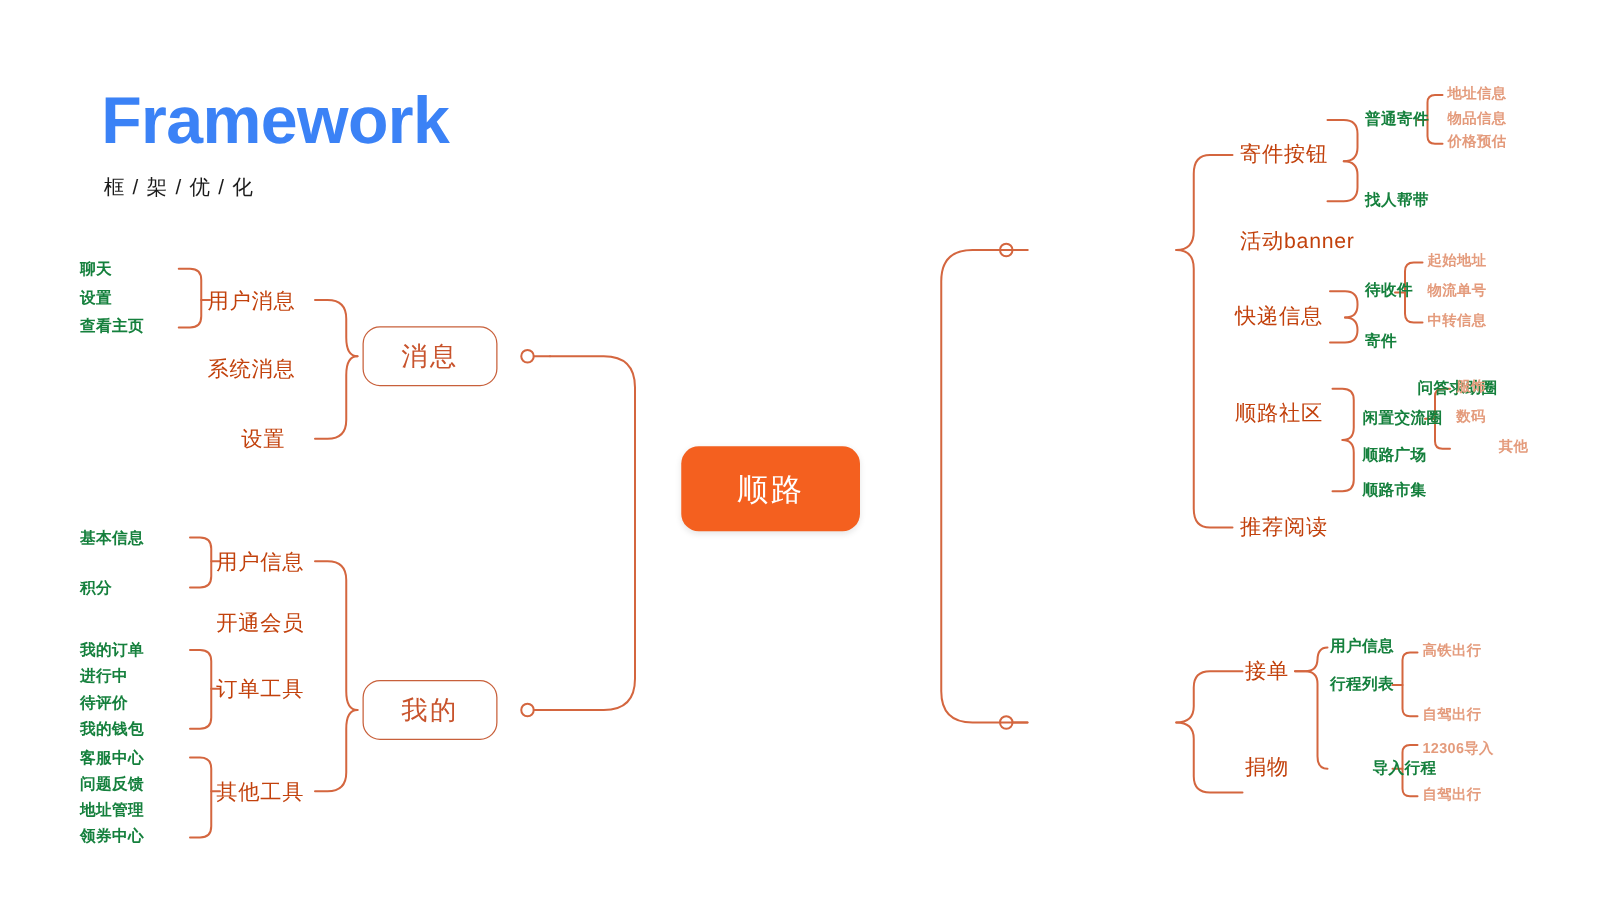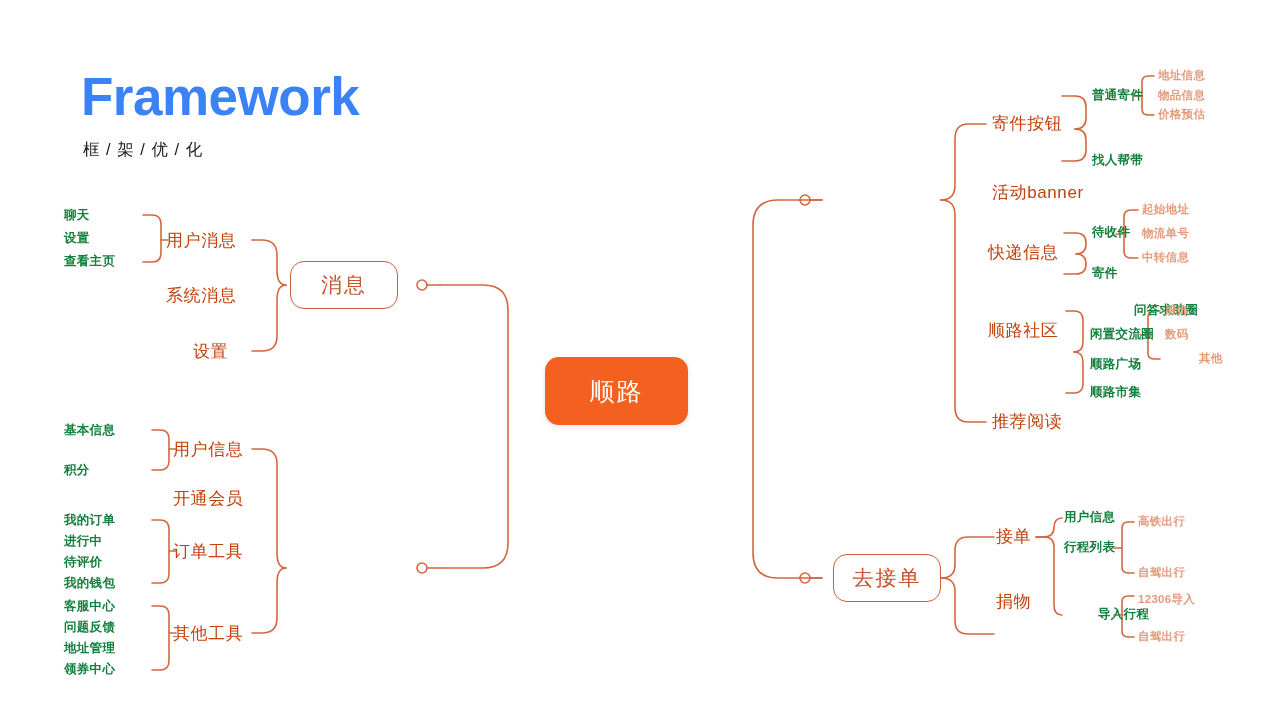--- a/index.html
+++ b/index.html
@@ -186,20 +186,21 @@
   <div class="node node-pill" style="left:290px; top:261px; width:108px; height:48px;">消息</div>
 
   <div class="lbl lbl-l1" style="left:166px; top:232px;">用户消息</div>
   <div class="lbl lbl-l1" style="left:166px; top:287px;">系统消息</div>
   <div class="lbl lbl-l1" style="left:193px; top:343px;">设置</div>
 
   <div class="lbl lbl-l2 ra" style="left:64px; top:209px; width:78px;">聊天</div>
   <div class="lbl lbl-l2 ra" style="left:64px; top:232px; width:78px;">设置</div>
   <div class="lbl lbl-l2 ra" style="left:64px; top:255px; width:78px;font-family:Liberation Serif, serif;">查看主页</div>
 
+  <div class="node node-pill" style="left:290px; top:544px; width:108px; height:48px;">我的</div>
 
   <div class="lbl lbl-l1" style="left:173px; top:441px;">用户信息</div>
   <div class="lbl lbl-l1" style="left:173px; top:490px;text-align:center;">开通会员</div>
   <div class="lbl lbl-l1" style="left:173px; top:543px;">订单工具</div>
   <div class="lbl lbl-l1" style="left:173px; top:625px;">其他工具</div>
 
   <div class="lbl lbl-l2 ra" style="left:64px; top:424px; width:87px;">基本信息</div>
   <div class="lbl lbl-l2 ra" style="left:64px; top:464px; width:87px;">积分</div>
 
   <div class="lbl lbl-l2 ra" style="left:64px; top:514px; width:87px;">我的订单</div>
@@ -235,24 +236,23 @@
 
   <div class="lbl lbl-l2" style="left:1090px; top:304px;padding-left:44px;">问答求助圈</div>
   <div class="lbl lbl-l2" style="left:1090px; top:328px;">闲置交流圈</div>
   <div class="lbl lbl-l2" style="left:1090px; top:358px;">顺路广场</div>
   <div class="lbl lbl-l2" style="left:1090px; top:386px;">顺路市集</div>
 
   <div class="lbl lbl-l3" style="left:1165px; top:305px;">服饰</div>
   <div class="lbl lbl-l3" style="left:1165px; top:329px;">数码</div>
   <div class="lbl lbl-l3" style="left:1165px; top:353px;margin-left:34px;">其他</div>
 
-  <div class="node node-pill" style="left:833px; top:554px; width:108px; height:48px;">去接单</div>
 
   <div class="lbl lbl-l1" style="left:996px; top:528px;">接单</div>
-  <div class="lbl lbl-l1" style="left:996px; top:593px;">捐物</div>
+  <div class="lbl lbl-l1" style="left:996px; top:607px;font-family:Liberation Mono, monospace;">捐物</div>
 
   <div class="lbl lbl-l2" style="left:1064px; top:511px;">用户信息</div>
   <div class="lbl lbl-l2" style="left:1064px; top:541px;">行程列表</div>
   <div class="lbl lbl-l2" style="left:1064px; top:608px;margin-left:34px;">导入行程</div>
 
   <div class="lbl lbl-l3" style="left:1138px; top:516px;">高铁出行</div>
   <div class="lbl lbl-l3" style="left:1138px; top:567px;">自驾出行</div>
 
   <div class="lbl lbl-l3" style="left:1138px; top:578px;margin-top:16px;">12306导入</div>
   <div class="lbl lbl-l3" style="left:1138px; top:631px;">自驾出行</div>

